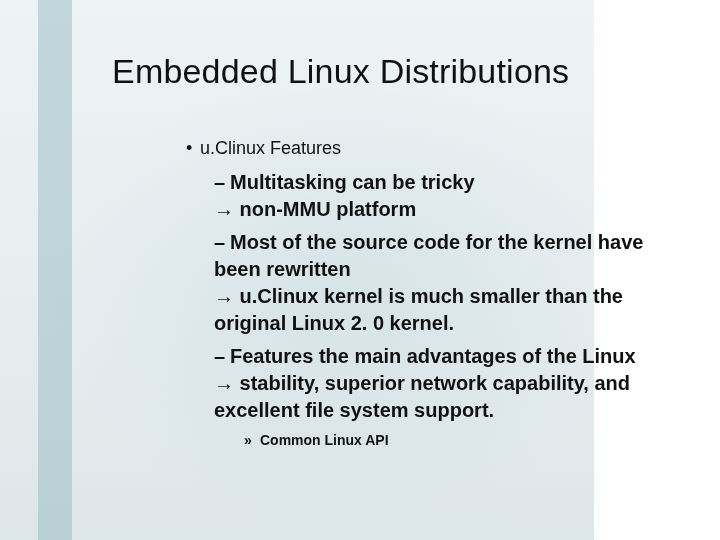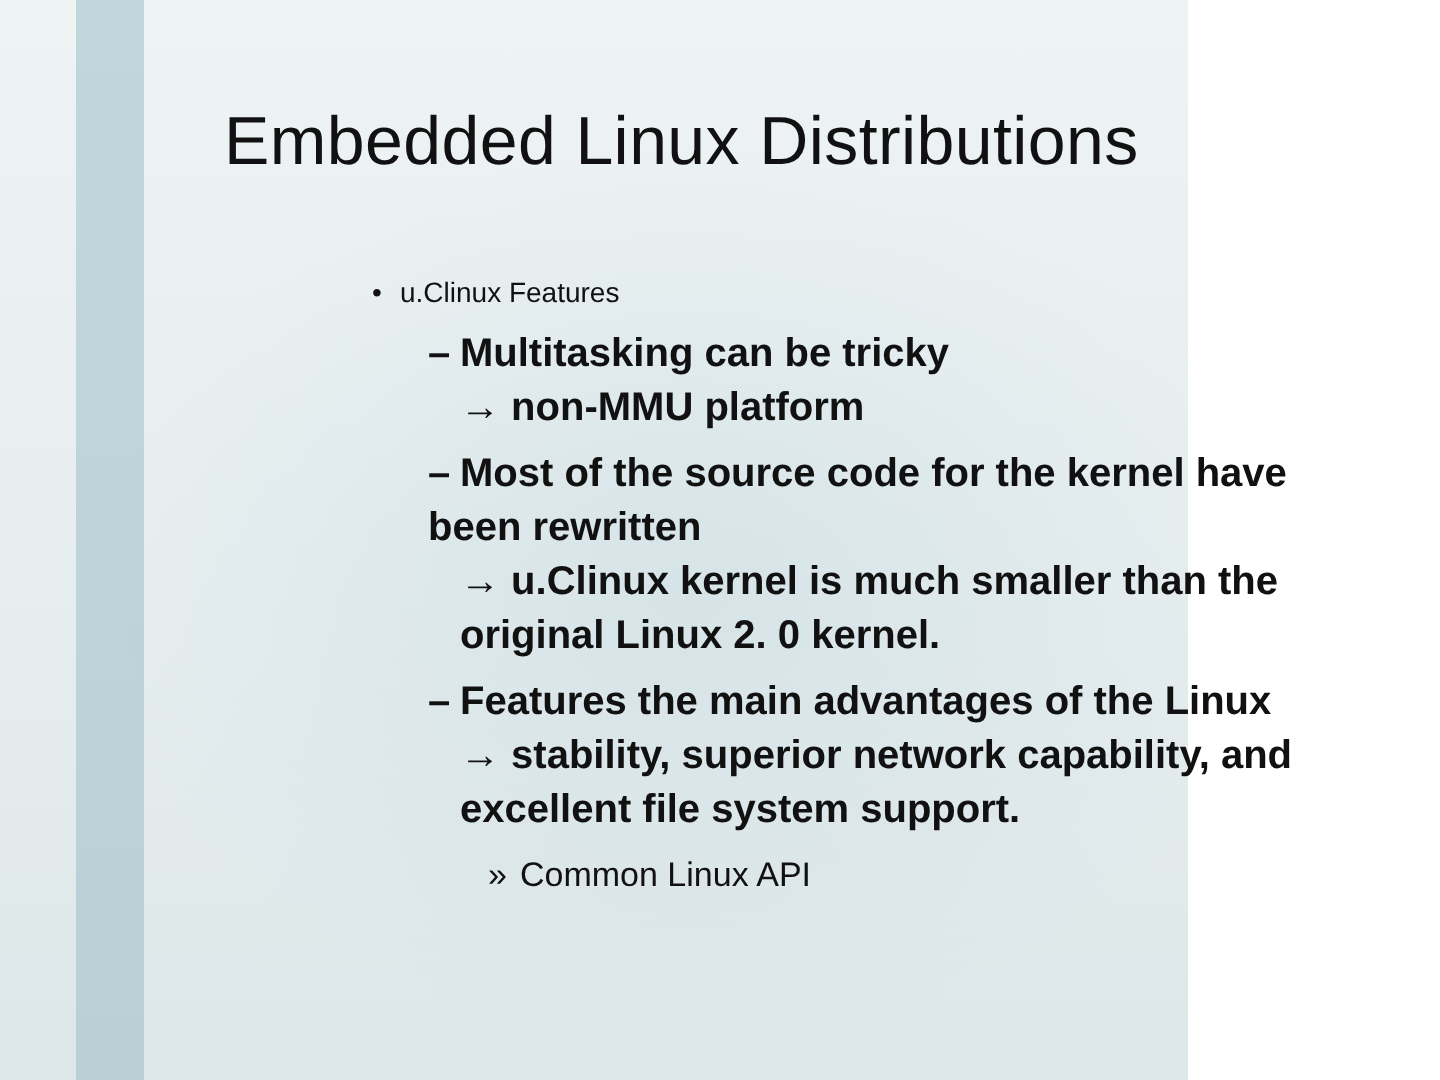--- a/index.html
+++ b/index.html
@@ -37,21 +37,21 @@
     letter-spacing: 0.2px;
   }
   .content {
     position: absolute;
     left: 186px;
     top: 138px;
     width: 480px;
     color: #111;
   }
   .lvl1 {
-    font-size: 14px;
+    font-size: 18px;
     margin-bottom: 10px;
   }
   .lvl1 .bullet {
     display: inline-block;
     width: 14px;
   }
   .lvl2 {
     font-size: 20px;
     font-weight: bold;
     margin: 0 0 6px 28px;
@@ -59,25 +59,24 @@
   }
   .lvl2 .dash {
     display: inline-block;
     width: 16px;
   }
   .lvl2 .body {
     display: inline;
   }
   .lvl2 .cont {
     display: block;
-    margin-left: 16px;
   }
   .lvl3 {
-    font-size: 17px;
-    font-weight: normal;
+    font-size: 14px;
+    font-weight: bold;
     margin: 2px 0 2px 58px;
     line-height: 1.5;
   }
   .lvl3 .raquo {
     display: inline-block;
     width: 16px;
   }
 </style>
 </head>
 <body>

